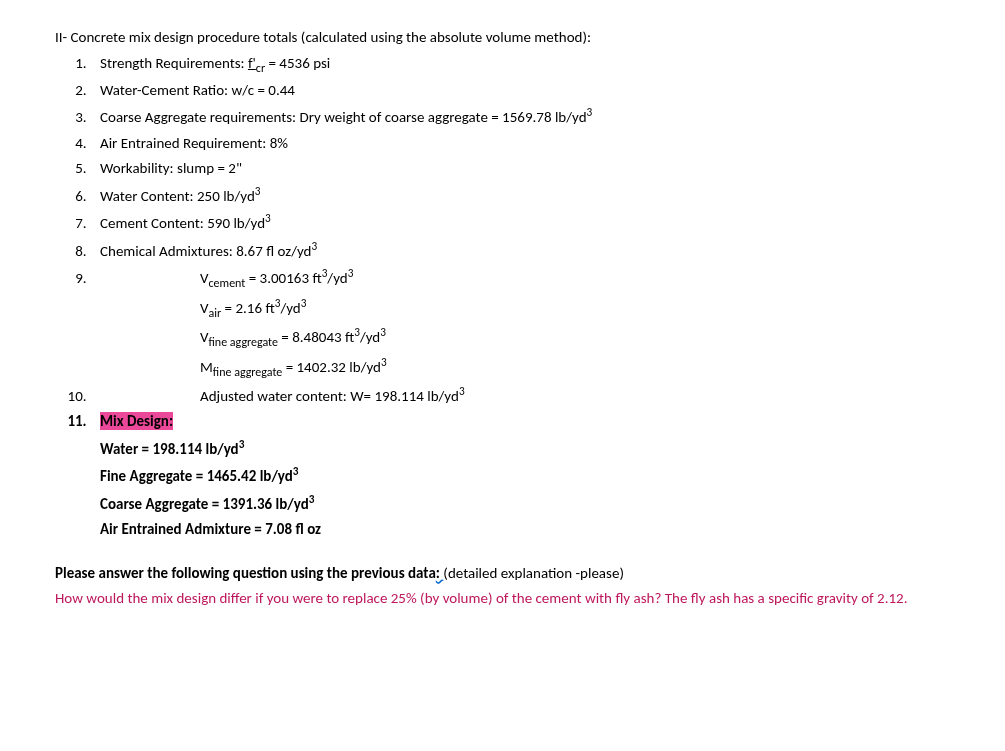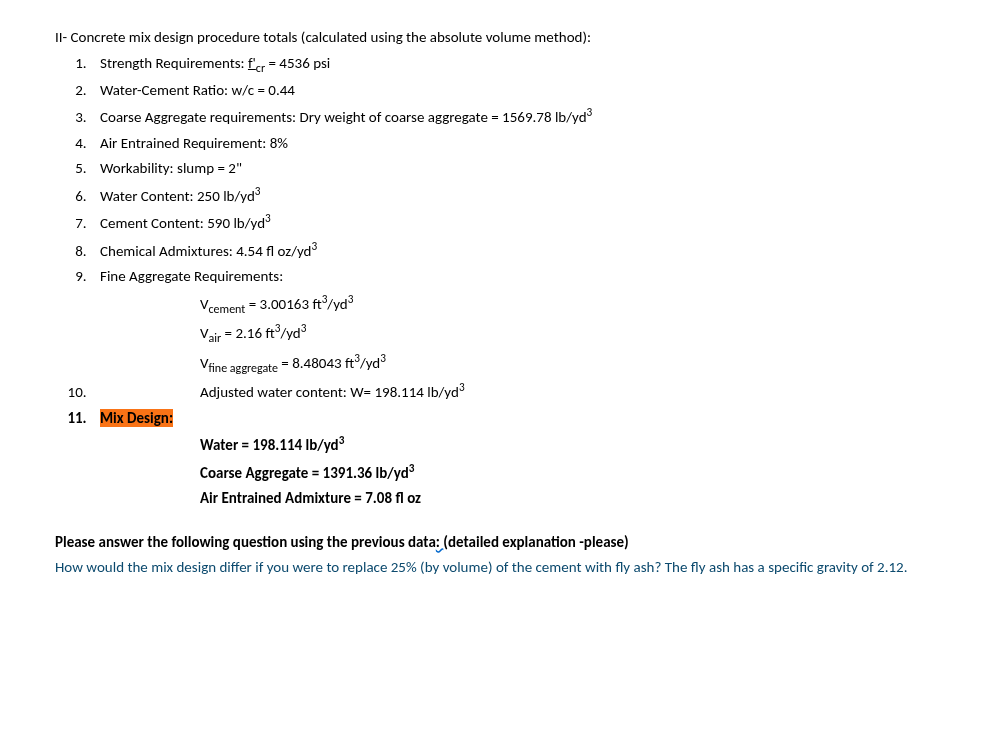--- a/index.html
+++ b/index.html
@@ -18,43 +18,42 @@
       margin: 0 0 0 35px;
       padding: 0;
     }
     ol.main-list > li {
       padding-left: 10px;
     }
     .sub-block {
       margin-left: 100px;
     }
     .sub-block-mix {
-      margin-left: 100px;
     }
     .squig {
       text-decoration-style: wavy;
       text-decoration-color: #c00;
     }
     .squig-blue {
       text-decoration: underline;
       text-decoration-style: wavy;
       text-decoration-color: #06c;
     }
     .highlight {
-      background: #f97316;
+      background: #ec4899;
     }
     .bold {
       font-weight: bold;
     }
     .question {
       font-weight: bold;
       margin-top: 18px;
     }
     .red-text {
-      color: #0c4a6e;
+      color: #be185d;
     }
     sup {
       font-size: 0.75em;
     }
     sub {
       font-size: 0.8em;
       vertical-align: sub;
     }
     .u {
       text-decoration: underline;
@@ -75,41 +74,42 @@
   </li>
   <li>Air Entrained Requirement:  8%</li>
   <li>Workability:  slump = 2"</li>
   <li>
     <span>Water Content:  250 </span><span class="squig">lb</span><span>/yd</span><sup>3</sup>
   </li>
   <li>
     <span>Cement Content:  590 </span><span class="squig">lb</span><span>/yd</span><sup>3</sup>
   </li>
   <li>
-    <span>Chemical Admixtures:  4.54 </span><span class="squig">fl</span><span> oz/yd</span><sup>3</sup>
+    <span>Chemical Admixtures:  8.67 </span><span class="squig">fl</span><span> oz/yd</span><sup>3</sup>
   </li>
   <li>
-    <span>Fine Aggregate Requirements:</span>
     <div class="sub-block">
       <div><span class="squig">V</span><sub><span class="squig">cement</span></sub><span> = 3.00163 ft</span><sup>3</sup><span>/yd</span><sup>3</sup></div>
       <div><span class="squig">V</span><sub><span class="squig">air</span></sub><span> = 2.16 ft</span><sup>3</sup><span>/yd</span><sup>3</sup></div>
       <div><span class="squig">V</span><sub><span class="squig">fine</span><span> aggregate</span></sub><span> = 8.48043 ft</span><sup>3</sup><span>/yd</span><sup>3</sup></div>
+      <div><span class="squig">M</span><sub><span class="squig">fine</span><span> aggregate</span></sub><span> = 1402.32 </span><span class="squig">lb</span><span>/yd</span><sup>3</sup></div>
     </div>
   </li>
   <li>
     <div class="sub-block">
       <div><span>Adjusted water content: W= 198.114 </span><span class="squig">lb</span><span>/yd</span><sup>3</sup></div>
     </div>
   </li>
   <li class="bold">
     <span class="highlight">Mix Design:</span>
     <div class="sub-block-mix">
       <div><span>Water = 198.114 </span><span class="squig">lb</span><span>/yd</span><sup>3</sup></div>
+      <div><span>Fine Aggregate = 1465.42 </span><span class="squig">lb</span><span>/yd</span><sup>3</sup></div>
       <div><span>Coarse Aggregate = 1391.36 </span><span class="squig">lb</span><span>/yd</span><sup>3</sup></div>
       <div><span>Air Entrained Admixture = 7.08 </span><span class="squig">fl</span><span> oz</span></div>
     </div>
   </li>
 </ol>
 
 <div class="question">
-  <span>Please answer the following question using the previous data</span><span class="squig-blue">:  </span><span style="font-weight:bold">(detailed explanation -please)</span>
+  <span>Please answer the following question using the previous data</span><span class="squig-blue">:  </span><span style="font-weight:normal">(detailed explanation -please)</span>
 </div>
 <div class="red-text">How would the mix design differ if you were to replace 25% (by volume) of the cement with fly ash? The fly ash has a specific gravity of 2.12.</div>
 
 </body></html>

